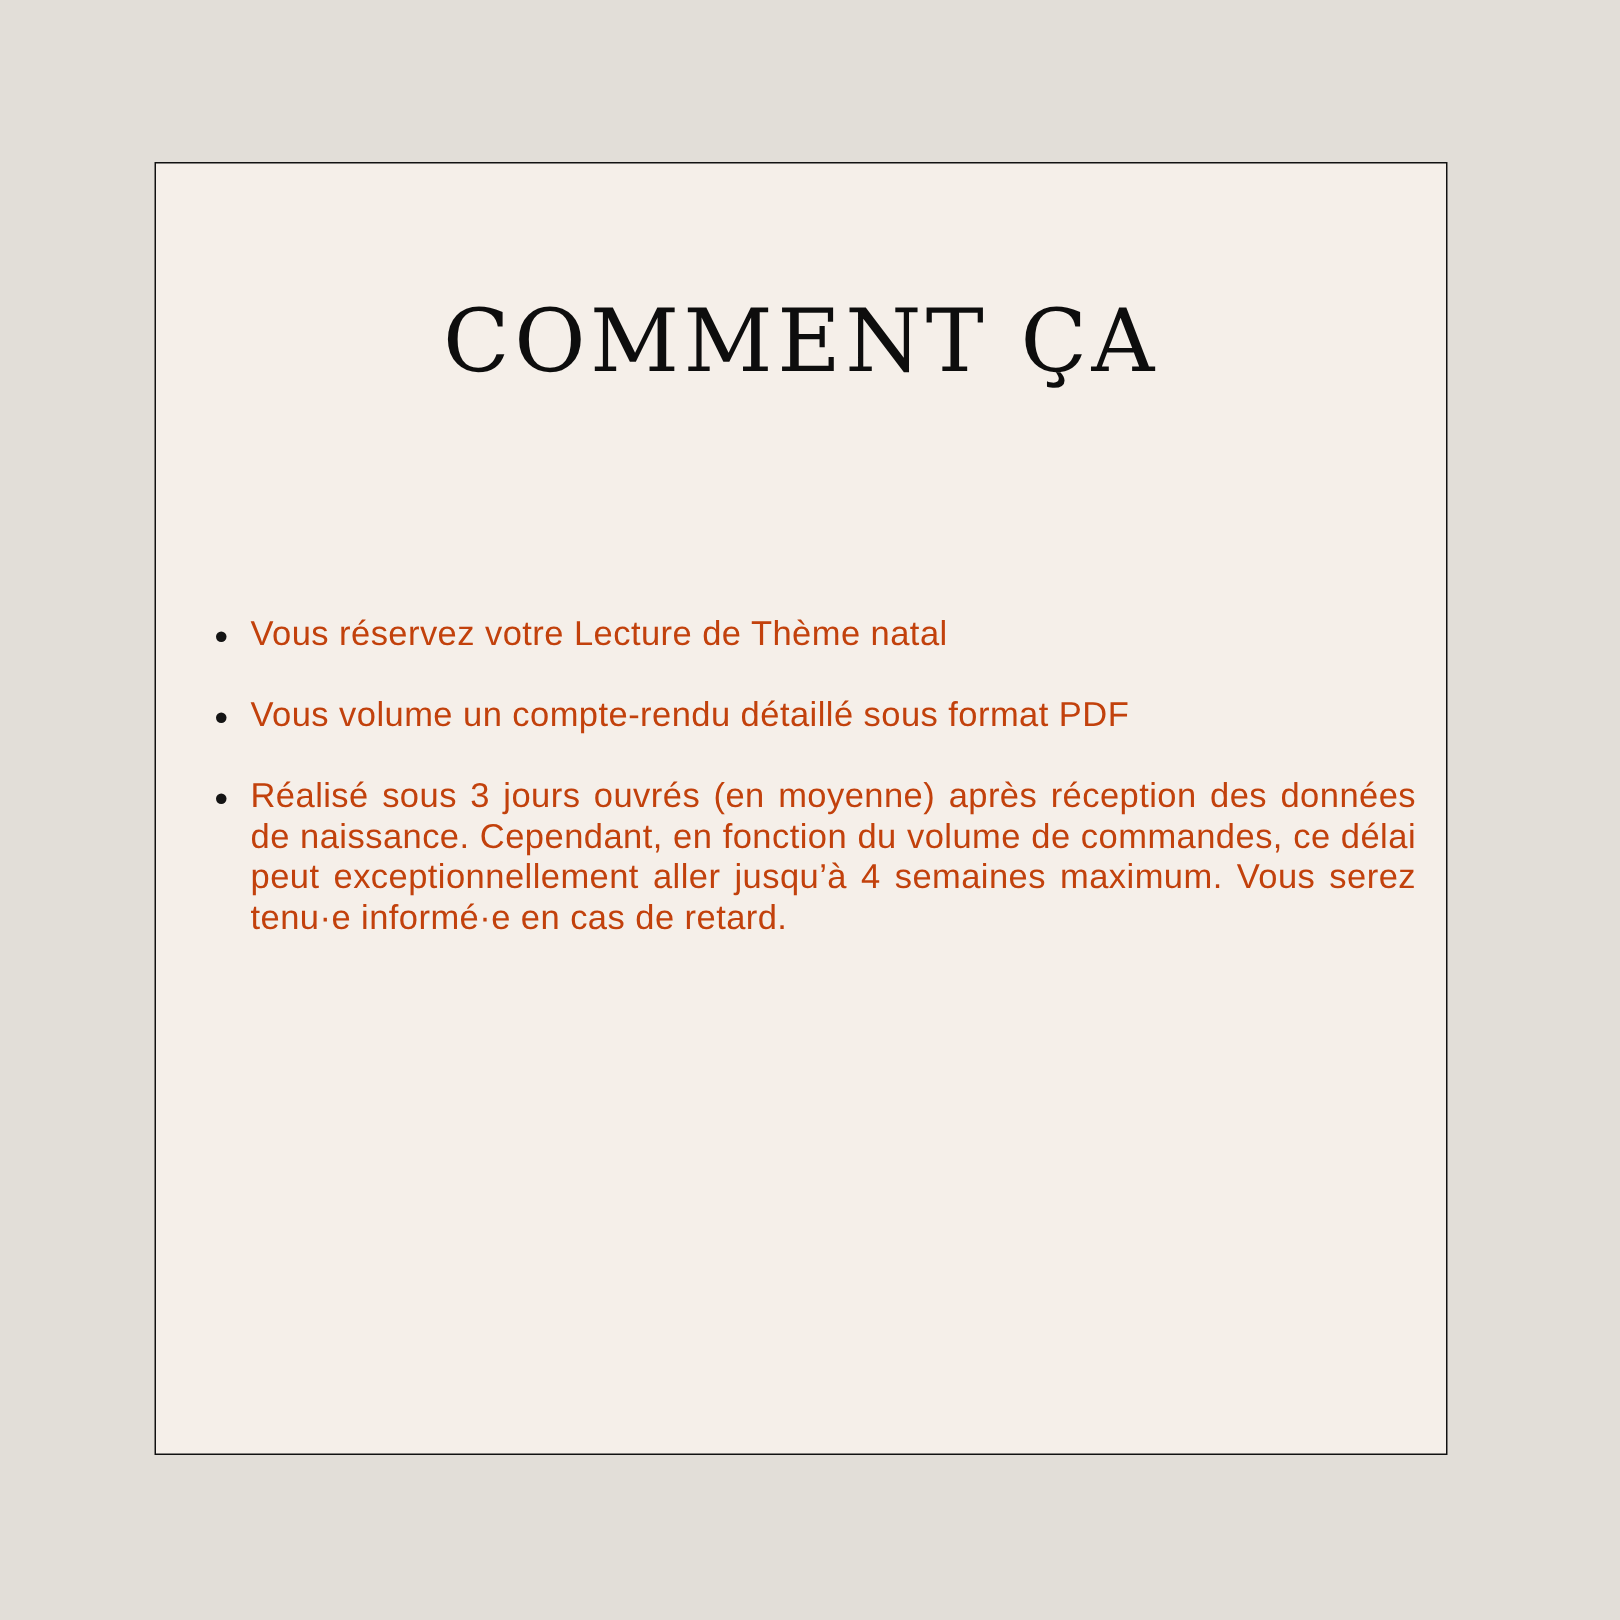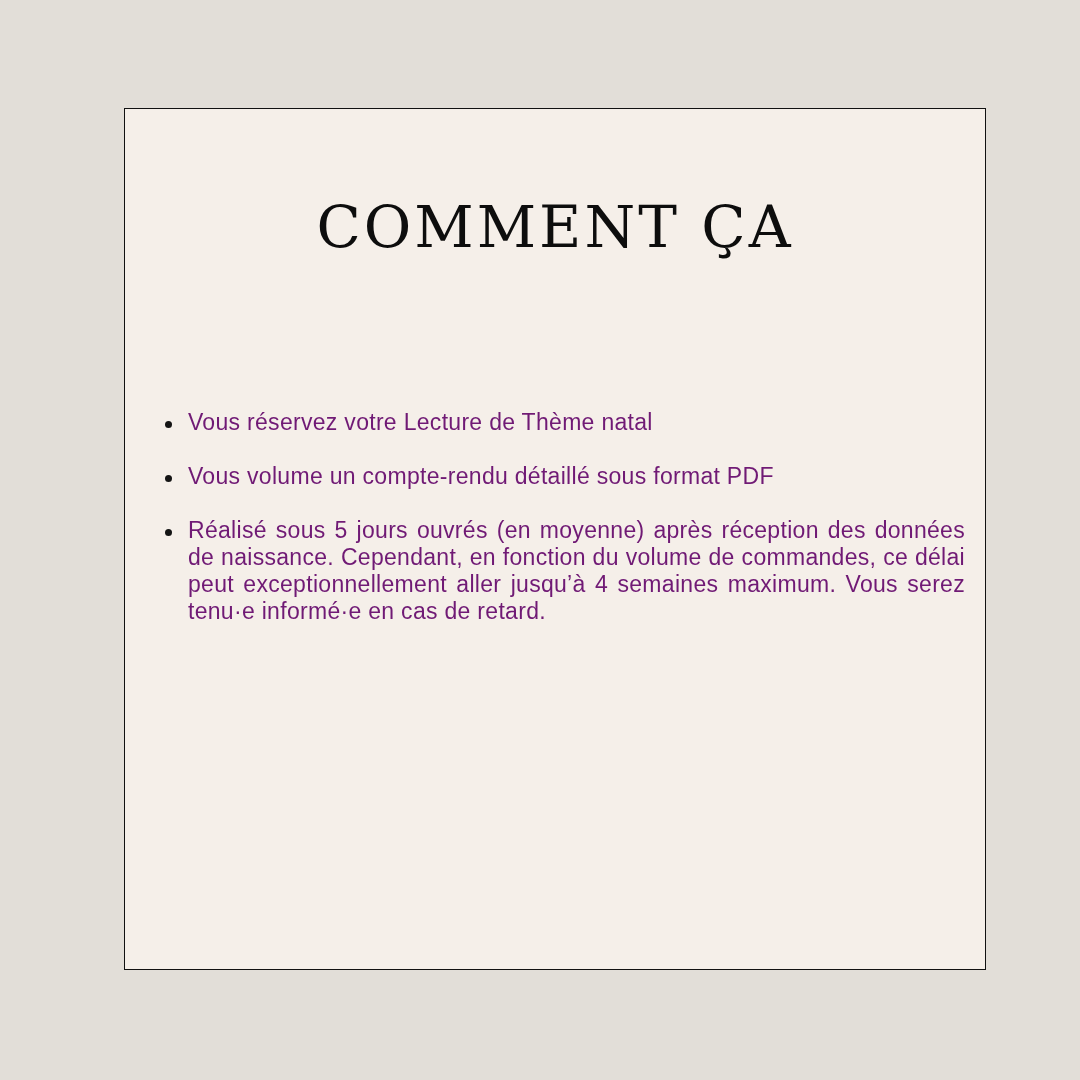--- a/index.html
+++ b/index.html
@@ -8,21 +8,21 @@
     }
     body {
       width: 1080px;
       height: 1080px;
       background: #e2ded8;
       position: relative;
       overflow: hidden;
     }
     .card {
       position: absolute;
-      left: 124px;
+      left: 103px;
       top: 108px;
       width: 862px;
       height: 862px;
       background: #f5efe9;
       border: 1px solid #111111;
       box-sizing: border-box;
     }
     .title {
       position: absolute;
       left: 0;
@@ -42,21 +42,21 @@
       position: absolute;
       left: 40px;
       top: 300px;
       width: 800px;
       margin: 0;
       padding: 0;
       list-style: none;
       font-family: "Liberation Sans", "DejaVu Sans", sans-serif;
       font-size: 23px;
       line-height: 27px;
-      color: #701a75;
+      color: #c2410c;
       letter-spacing: 0.3px;
     }
     .step {
       position: relative;
       padding-left: 23px;
       margin-bottom: 27px;
       text-align: justify;
     }
     .bullet {
       position: absolute;
@@ -80,16 +80,16 @@
     <li class="step">
       <span class="bullet"></span>
       <span>Vous réservez votre Lecture de Thème natal</span>
     </li>
     <li class="step">
       <span class="bullet"></span>
       <span>Vous volume un compte-rendu détaillé sous format PDF</span>
     </li>
     <li class="step">
       <span class="bullet"></span>
-      <span>Réalisé sous 5 jours ouvrés (en moyenne) après réception des données de naissance. Cependant, en fonction du volume de commandes, ce délai peut exceptionnellement aller jusqu’à 4 semaines maximum. Vous serez tenu·e informé·e en cas de retard.</span>
+      <span>Réalisé sous 3 jours ouvrés (en moyenne) après réception des données de naissance. Cependant, en fonction du volume de commandes, ce délai peut exceptionnellement aller jusqu’à 4 semaines maximum. Vous serez tenu·e informé·e en cas de retard.</span>
     </li>
   </ul>
 </div>
 
 </body></html>

